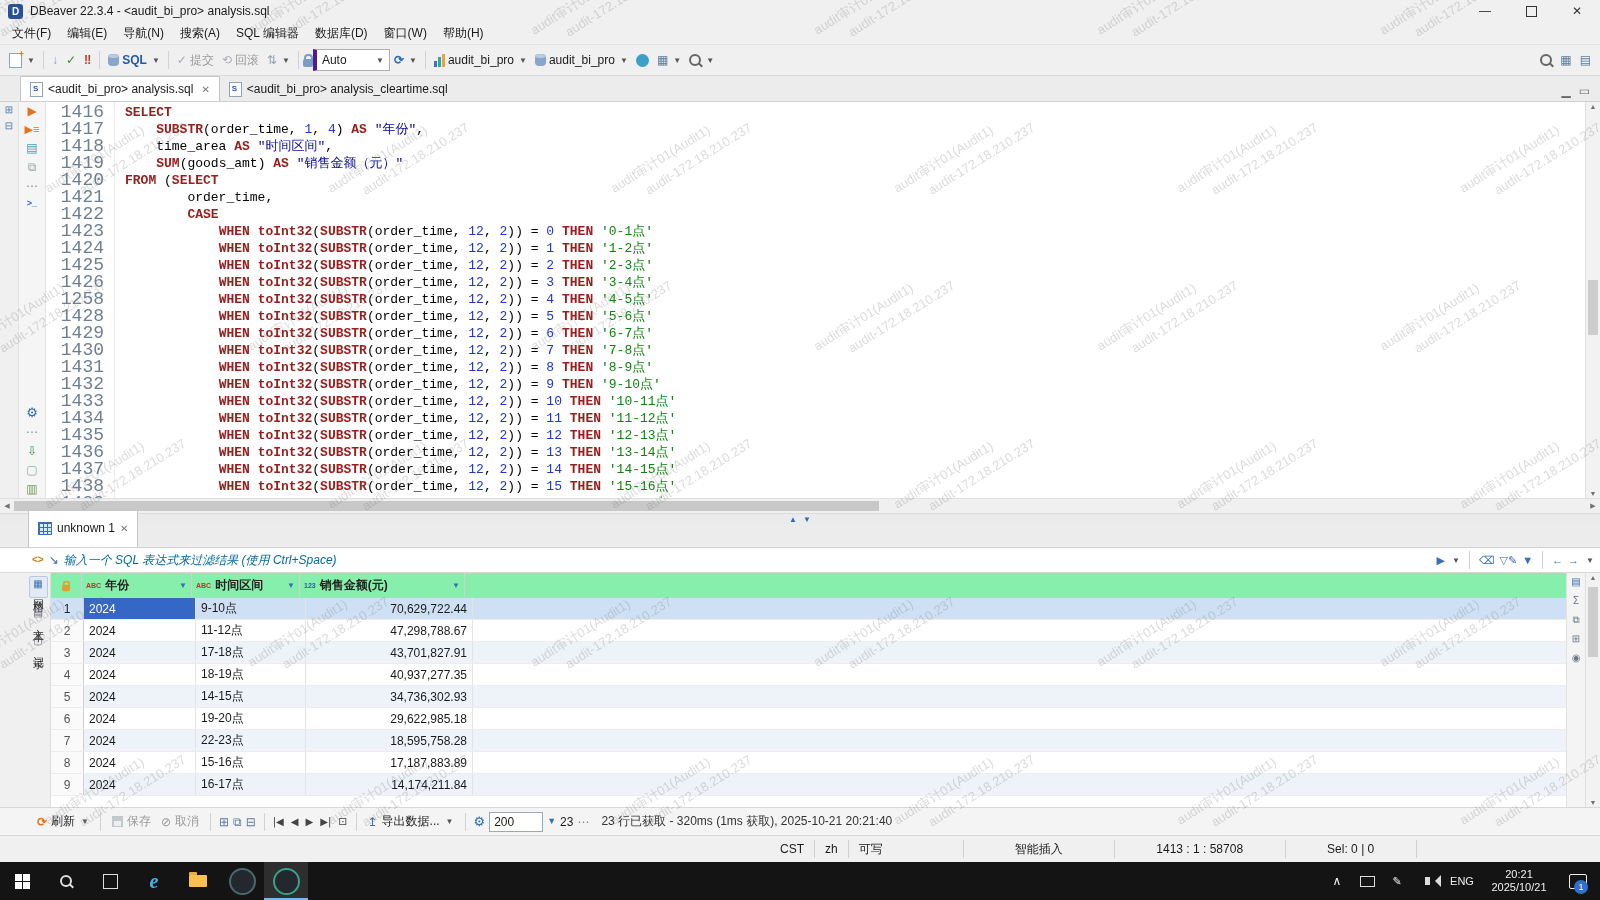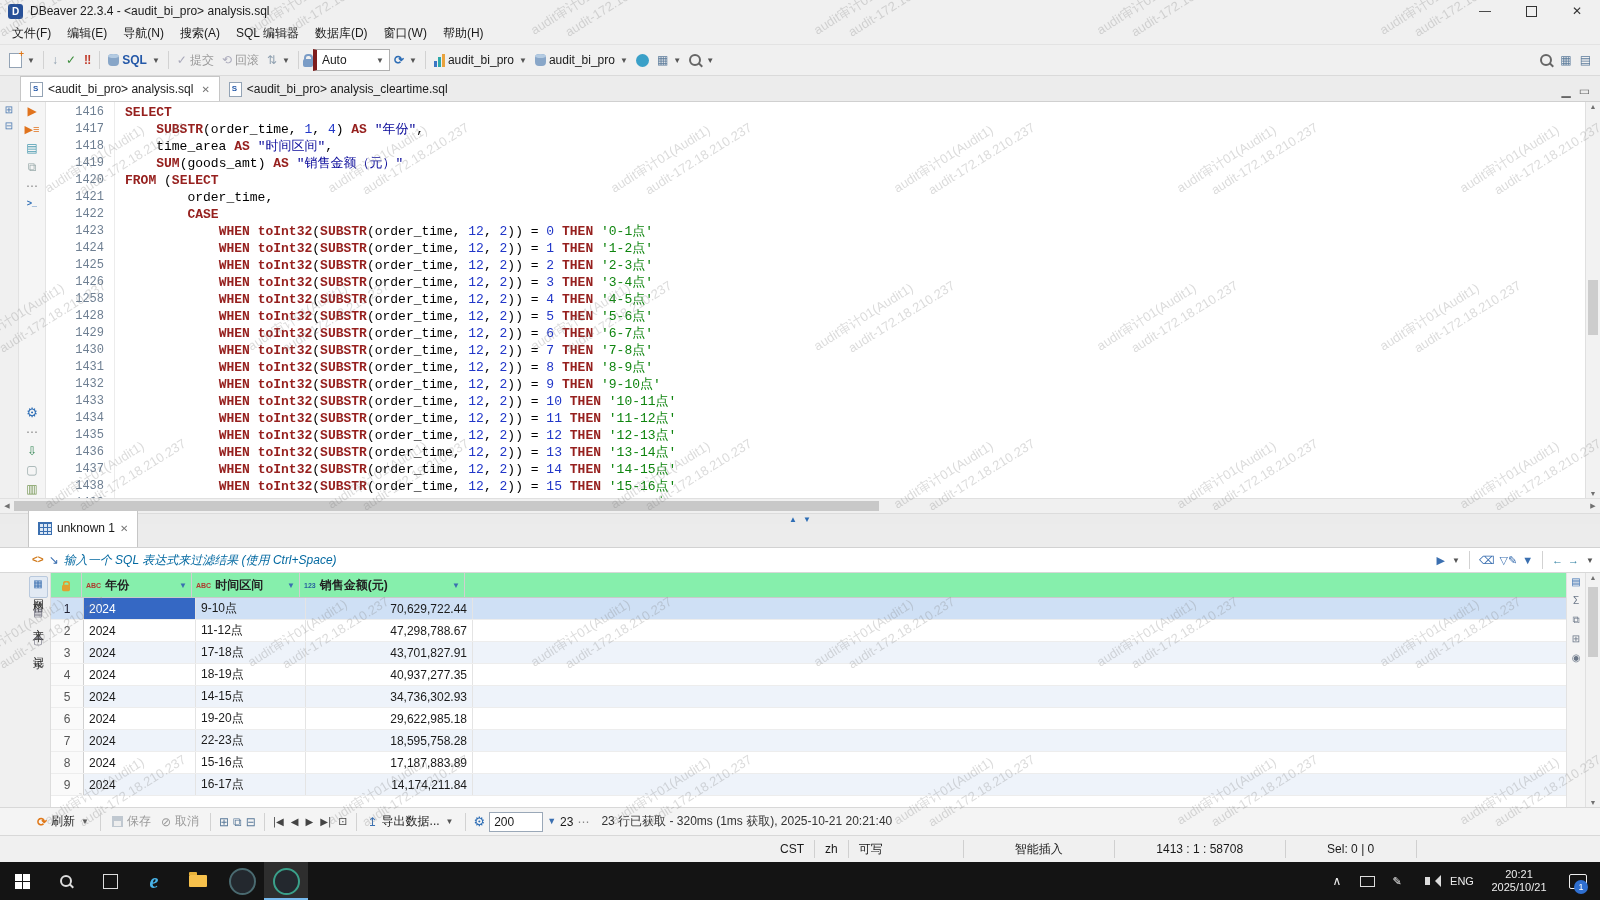--- a/index.html
+++ b/index.html
@@ -27,39 +27,39 @@
   .doc.sql:before{content:"S";position:absolute;left:2px;top:1px;font-size:8px;font-weight:bold;color:#2458a8}
   .doc.new:before{content:"+";position:absolute;right:-3px;top:-5px;font-size:9px;font-weight:bold;color:#e07818}
   .cyl{width:11px;height:12px;background:#88a6c8;border-radius:4px;position:relative;flex:0 0 auto}
   .cyl:before{content:"";position:absolute;top:0;left:0;right:0;height:4px;background:#b4cbe2;border-radius:50%}
   .bars{display:flex;gap:1px;align-items:flex-end;height:13px}
   .bars i{width:3px;display:block}
   .lock{width:10px;height:8px;background:#7a9cc6;border-radius:2px;position:relative;margin-top:5px}
   .lock:before{content:"";position:absolute;top:-5px;left:1px;width:5px;height:5px;border:2px solid #7a9cc6;border-bottom:none;border-radius:4px 4px 0 0}
   .lock.orange{background:#e0a030}.lock.orange:before{border-color:#e0a030}
   .combo{height:20px;background:#fff;border:1px solid #b0b0b0;display:flex;align-items:center;padding:0 5px;gap:8px}
-  .combo.auto{border-left:4px solid #7f1d1d;width:62px}
+  .combo.auto{border-left:4px solid #4c1d95;width:62px}
   .mag{width:8px;height:8px;border:2px solid #666;border-radius:50%;position:relative;flex:0 0 auto}
   .mag:after{content:"";position:absolute;width:5px;height:2px;background:#666;transform:rotate(45deg);right:-4px;bottom:-2px}
   .mag.light{border-color:#ddd}.mag.light:after{background:#ddd}
   .blue-txt{color:#2458a8;font-weight:bold}
 
   
   .tabbar{height:25px;background:#ececec;display:flex;align-items:flex-end;padding-left:20px;border-bottom:1px solid #d0d0d0;flex:0 0 auto}
   .etab{height:24px;display:flex;align-items:center;gap:5px;padding:0 9px;font-size:12px}
   .etab.active{background:#fff;border:1px solid #c6c6c6;border-bottom:none}
   .etab .close{color:#777;font-size:10px;margin-left:3px}
   .tab-right{margin-left:auto;display:flex;gap:8px;align-items:center;padding:0 10px 4px 0;color:#666}
 
   
   .editor-wrap{height:396px;display:flex;background:#fff;flex:0 0 auto;overflow:hidden}
   .edge-strip{width:18px;background:#f0f0f0;border-right:1px solid #e2e2e2;display:flex;flex-direction:column;align-items:center;padding-top:3px;gap:6px;color:#4a78b0;font-size:10px}
   .icon-strip{width:26px;background:#f5f5f5;border-right:1px solid #e4e4e4;display:flex;flex-direction:column;align-items:center;padding:3px 0;gap:7px}
   .icon-strip .spacer{flex:1}
-  .gutter{width:58px;padding:2px 10px 0 0;text-align:right;color:#6e7f92;font-family:"Liberation Mono","DejaVu Sans Mono",monospace;font-size:12px;line-height:17px;border-right:1px solid #ececec;background:#fff;flex:0 0 auto}
+  .gutter{width:58px;padding:2px 10px 0 0;text-align:right;color:#6e7f92;font-family:"Liberation Mono","DejaVu Sans Mono",monospace;font-size:18px;line-height:17px;border-right:1px solid #ececec;background:#fff;flex:0 0 auto}
   .code{flex:1;padding:2px 0 0 10px;font-family:"Liberation Mono","DejaVu Sans Mono",monospace;font-size:13px;line-height:17px;overflow:hidden}
   .code .cl{white-space:pre;height:17px}
   .tk-kw{color:#96201e;font-weight:bold}
   .tk-num{color:#2036c8}
   .tk-str{color:#0e840e}
   .tk-dstr{color:#0a0a9a}
   .tk-pl{color:#000}
   .vscroll{width:14px;background:#f2f2f2;border-left:1px solid #e0e0e0;position:relative;flex:0 0 auto;color:#707070}
   .vscroll .arr{position:absolute;left:0;right:0;text-align:center;font-size:7px}
   .vthumb{position:absolute;left:2px;right:2px;background:#cdcdcd}

